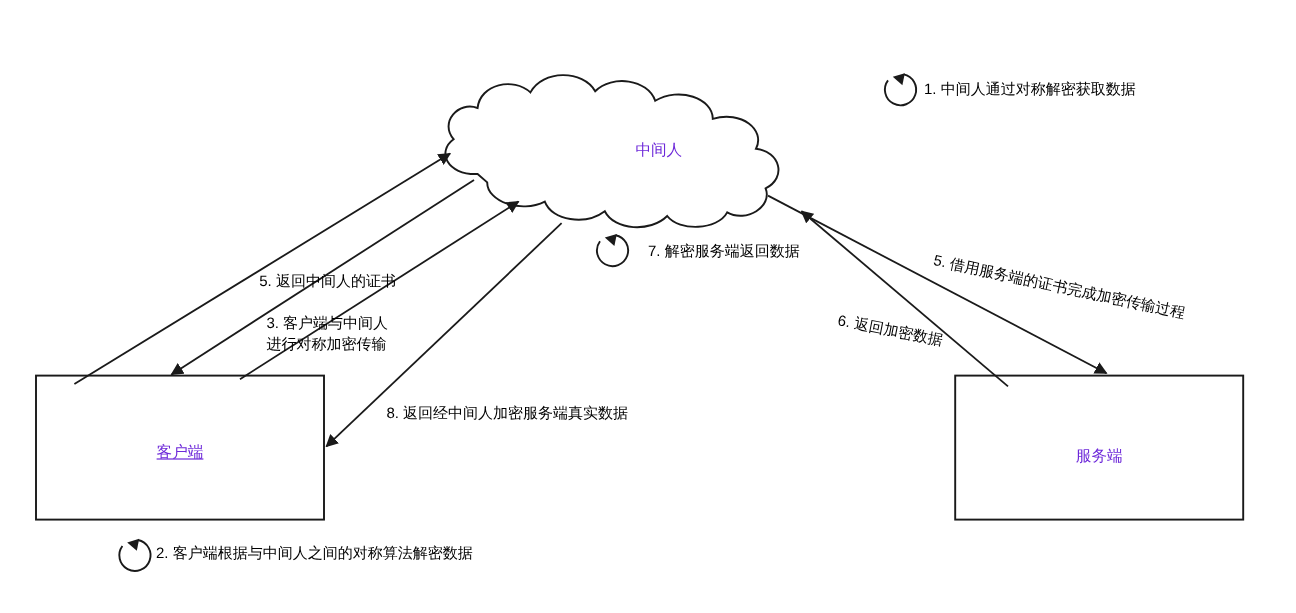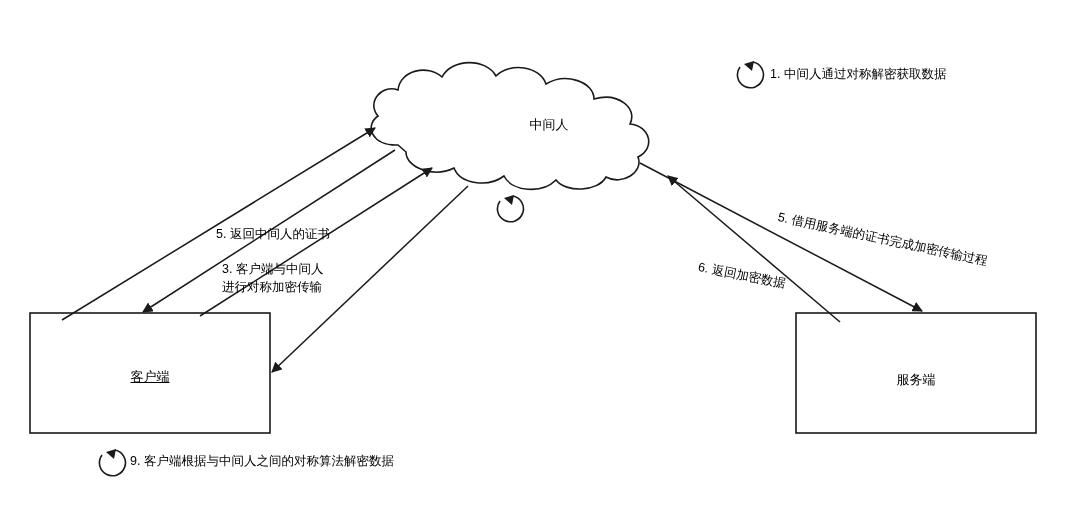--- a/index.html
+++ b/index.html
@@ -20,21 +20,21 @@
   #diagram-svg {
     position: absolute;
     left: 0;
     top: 0;
     width: 1080px;
     height: 511px;
   }
   .node-label {
     position: absolute;
     font-size: 13px;
-    color: #000000;
+    color: #6d28d9;
     white-space: nowrap;
     transform: translate(-50%, -50%);
     text-align: center;
   }
   .edge-label {
     position: absolute;
     font-size: 12.5px;
     color: #000000;
     line-height: 1.45;
     white-space: pre;
@@ -123,17 +123,19 @@
 
   <div class="edge-label" style="left:222px; top:260px;">3. 客户端与中间人
 进行对称加密传输</div>
 
   <div class="edge-label" style="left:770px; top:65px;">1. 中间人通过对称解密获取数据</div>
 
   <div class="edge-label rot-c" style="left:780px; top:208px;">5. 借用服务端的证书完成加密传输过程</div>
 
   <div class="edge-label rot-b" style="left:700px; top:258px;">6. 返回加密数据</div>
 
+  <div class="edge-label" style="left:540px; top:200px;">7. 解密服务端返回数据</div>
 
+  <div class="edge-label" style="left:322px; top:335px;">8. 返回经中间人加密服务端真实数据</div>
 
-  <div class="edge-label" style="left:130px; top:452px;">9. 客户端根据与中间人之间的对称算法解密数据</div>
+  <div class="edge-label" style="left:130px; top:452px;">2. 客户端根据与中间人之间的对称算法解密数据</div>
 
 </div>
 
 </body></html>

